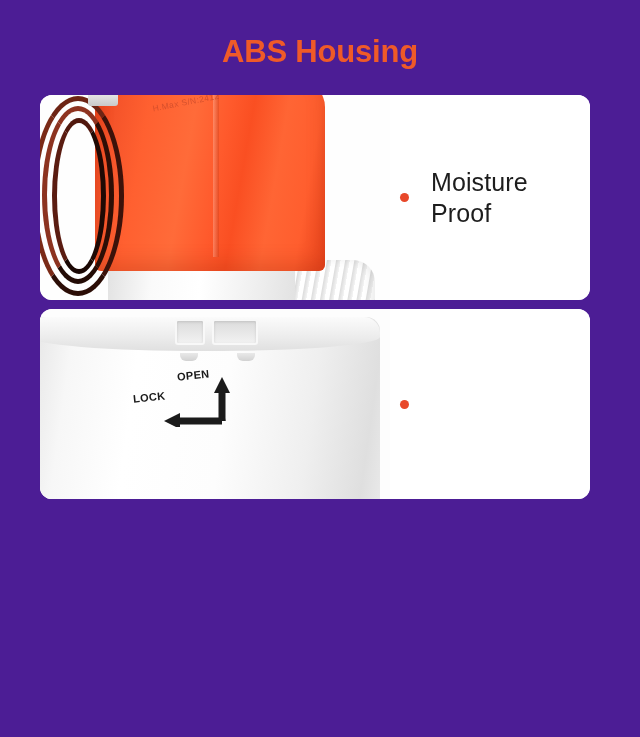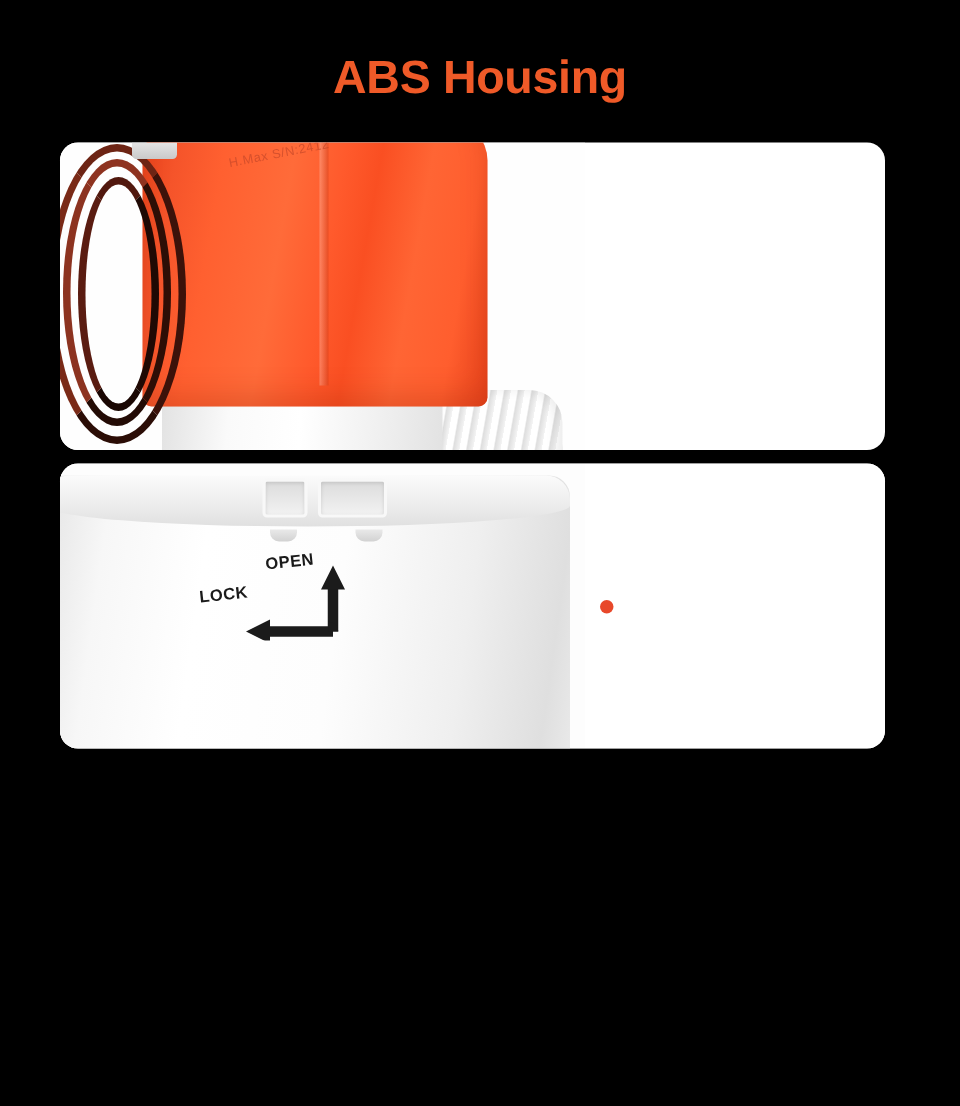--- a/index.html
+++ b/index.html
@@ -10,21 +10,21 @@
     width: 640px;
     height: 737px;
     background: #f5f5f5;
     font-family: "Liberation Sans", sans-serif;
     overflow: hidden;
   }
   .page {
     position: relative;
     width: 640px;
     height: 737px;
-    background: #000000;
+    background: #4c1d95;
   }
 
   
   .title-wrap {
     position: absolute;
     top: 0;
     left: 0;
     width: 640px;
     height: 95px;
     display: flex;
@@ -315,20 +315,24 @@
           <div class="pump1-label">H.Max
 S/N:2412</div>
           <div class="wires">
             <div class="wire w1"></div>
             <div class="wire w2"></div>
             <div class="wire w3"></div>
             <div class="wire-cap"></div>
           </div>
         </div>
       </div>
+      <div class="card-body">
+        <span class="bullet"></span>
+        <span class="feature-label">Moisture Proof</span>
+      </div>
     </div>
 
     <div class="card c2">
       <div class="card-media">
         <div class="hous2"></div>
         <div class="hous2-lip"></div>
         <div class="hous2-slot slot-a"></div>
         <div class="hous2-slot slot-b"></div>
         <div class="hous2-tab tab-a"></div>
         <div class="hous2-tab tab-b"></div>

